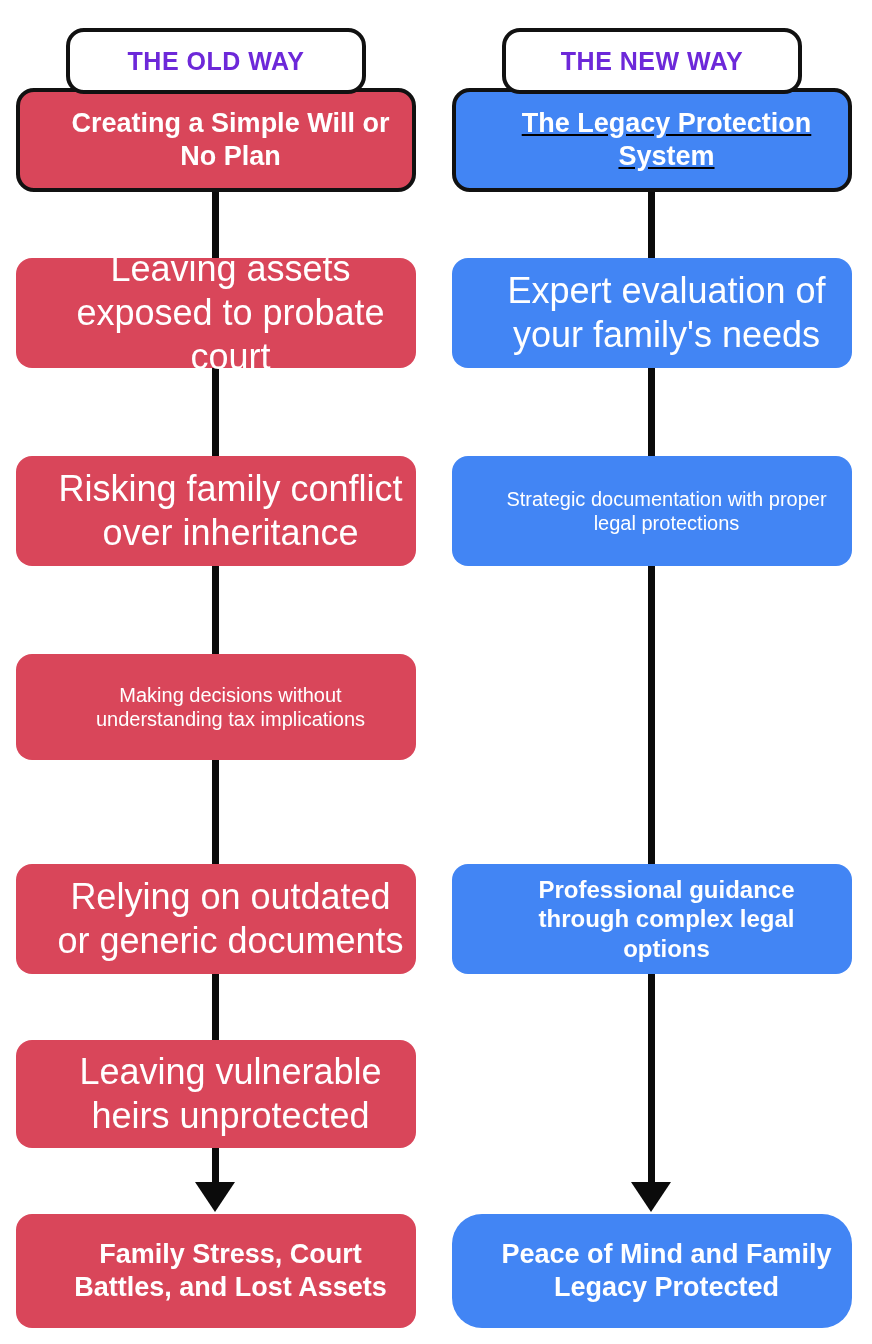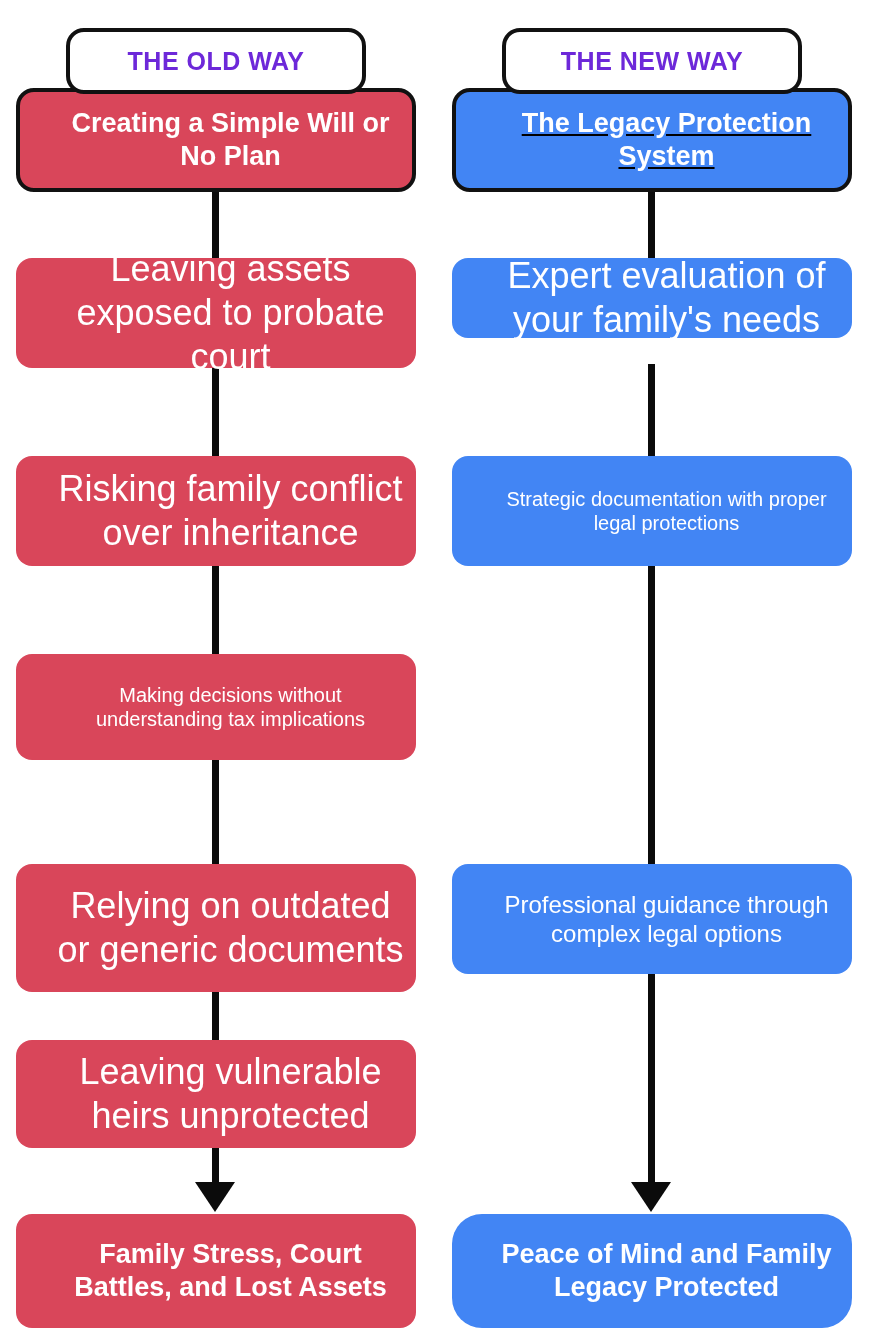--- a/index.html
+++ b/index.html
@@ -103,21 +103,21 @@
 
   
   .node.outlined {
     border: 4px solid #111111;
     border-radius: 18px;
   }
 
   
   .t-head   { font-size: 27px; font-weight: 700; }
   .t-lg     { font-size: 36px; font-weight: 400; }
-  .t-md     { font-size: 24px; font-weight: 400; }
+  .t-md     { font-size: 24px; font-weight: 700; }
   .t-sm     { font-size: 20px; font-weight: 400; }
   .t-final  { font-size: 27px; font-weight: 700; }
 </style>
 </head>
 <body>
 
 <div class="diagram">
 
   <div class="column column-left">
 
@@ -142,21 +142,21 @@
     </div>
 
     <div class="node red" style="top:456px; height:110px;">
       <span class="node-text t-lg">Risking family conflict over inheritance</span>
     </div>
 
     <div class="node red" style="top:654px; height:106px;">
       <span class="node-text t-sm">Making decisions without understanding tax implications</span>
     </div>
 
-    <div class="node red" style="top:864px; height:128px;">
+    <div class="node red" style="top:864px; height:110px;">
       <span class="node-text t-lg">Relying on outdated or generic documents</span>
     </div>
 
     <div class="node red" style="top:1040px; height:108px;">
       <span class="node-text t-lg">Leaving vulnerable heirs unprotected</span>
     </div>
 
     <div class="node red" style="top:1214px; height:114px;">
       <span class="node-text t-final">Family Stress, Court Battles, and Lost Assets</span>
     </div>
@@ -171,21 +171,21 @@
     <div class="arrowhead" style="top:1182px;"></div>
 
     <div class="header-tab">
       <span class="header-tab-label">THE NEW WAY</span>
     </div>
 
     <div class="node blue outlined" style="top:88px; height:104px;text-decoration:underline;">
       <span class="node-text t-head">The Legacy Protection System</span>
     </div>
 
-    <div class="node blue" style="top:258px; height:80px;">
+    <div class="node blue" style="top:258px; height:110px;">
       <span class="node-text t-lg">Expert evaluation of your family's needs</span>
     </div>
 
     <div class="node blue" style="top:456px; height:110px;">
       <span class="node-text t-sm">Strategic documentation with proper legal protections</span>
     </div>
 
     <div class="node blue" style="top:864px; height:110px;">
       <span class="node-text t-md">Professional guidance through complex legal options</span>
     </div>

